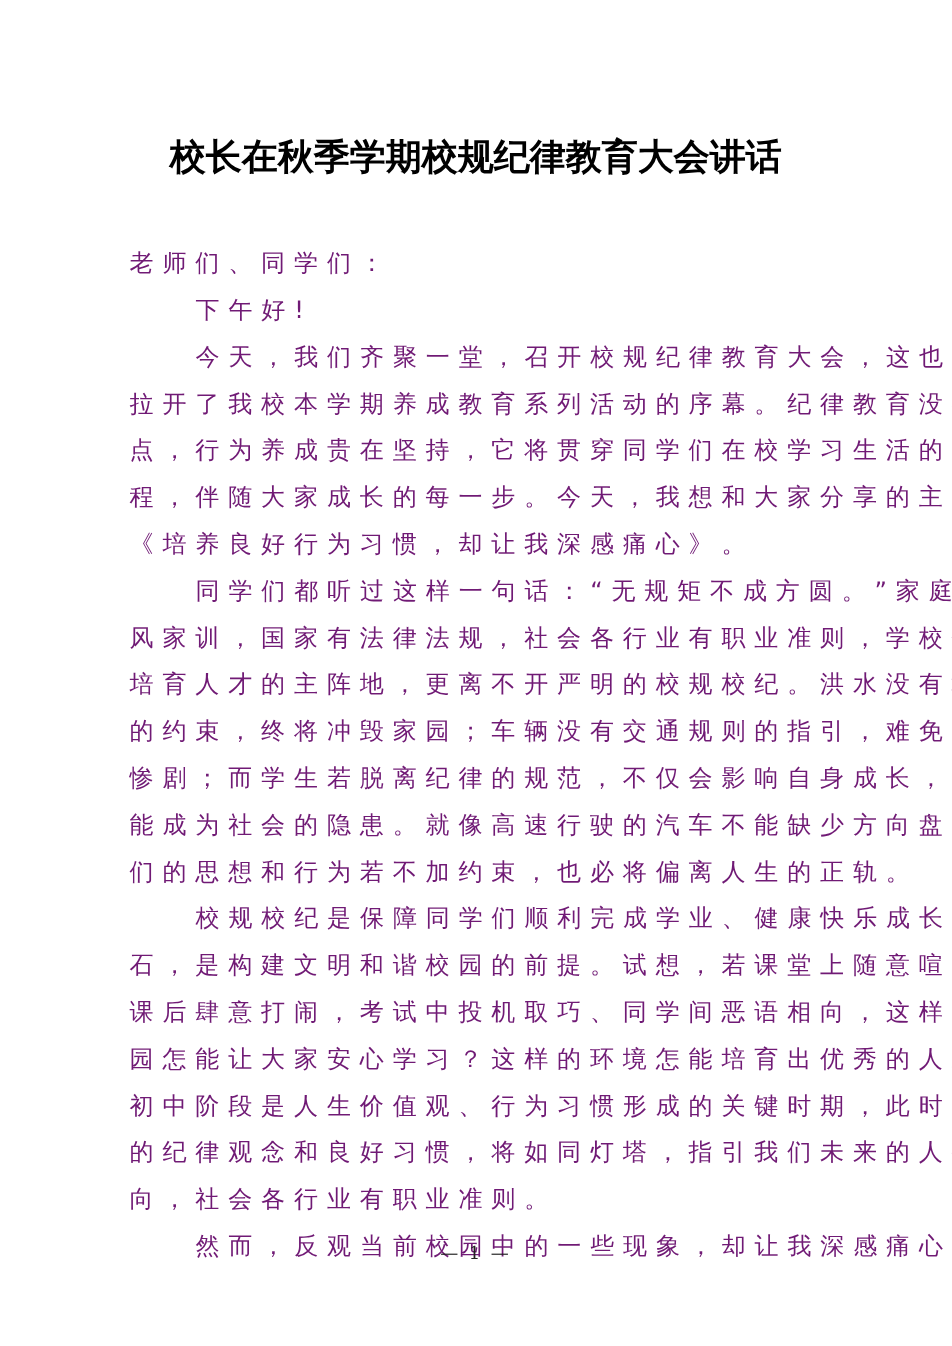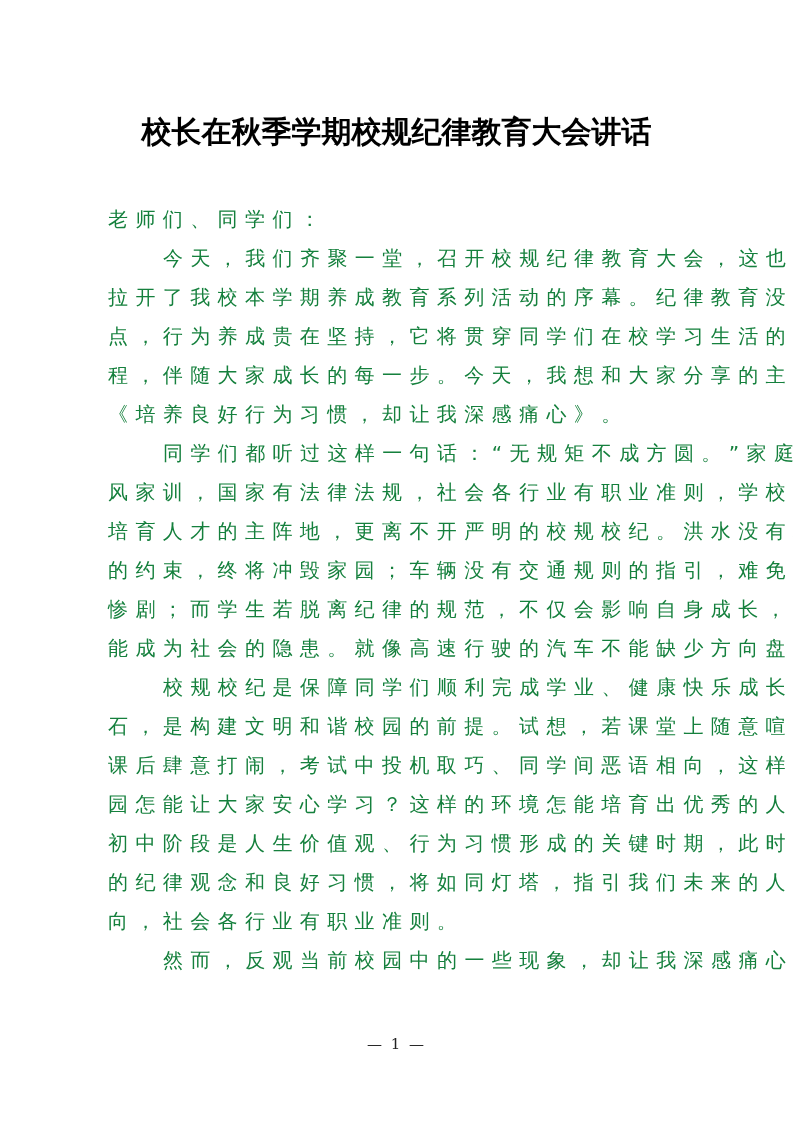--- a/index.html
+++ b/index.html
@@ -8,51 +8,53 @@
   .title {
     position: absolute; left: 0; width: 793px; top: 112px;
     text-align: center;
     font-family: "DejaVu Sans", sans-serif;
     font-weight: bold; font-size: 30px; line-height: 40px;
     color: #000; letter-spacing: 0px;
   }
   .body-text {
     position: absolute; left: 108px; top: 200px; width: 590px;
     font-family: "DejaVu Sans", sans-serif;
-    font-size: 20px; line-height: 39px; color: #15803d;
+    font-size: 20px; line-height: 39px; color: #701a75;
     letter-spacing: 7.4px;
   }
   .line { white-space: nowrap; height: 39px; }
   .indent { padding-left: 55px; }
   .footer {
     position: absolute; left: 0; width: 793px; top: 1035px;
     text-align: center;
     font-family: "DejaVu Serif", serif;
     font-size: 15px; color: #222; letter-spacing: 2px;
   }
 </style>
 </head>
 <body>
 
 <div class="page">
   <div class="title">校长在秋季学期校规纪律教育大会讲话</div>
 
   <div class="body-text">
     <div class="line">老师们、同学们：</div>
+    <div class="line indent">下午好!</div>
     <div class="line indent">今天，我们齐聚一堂，召开校规纪律教育大会，这也正式</div>
     <div class="line">拉开了我校本学期养成教育系列活动的序幕。纪律教育没有终</div>
     <div class="line">点，行为养成贵在坚持，它将贯穿同学们在校学习生活的全过</div>
     <div class="line">程，伴随大家成长的每一步。今天，我想和大家分享的主题是</div>
     <div class="line">《培养良好行为习惯，却让我深感痛心》。</div>
     <div class="line indent">同学们都听过这样一句话：“无规矩不成方圆。”家庭有家</div>
     <div class="line">风家训，国家有法律法规，社会各行业有职业准则，学校作为</div>
     <div class="line">培育人才的主阵地，更离不开严明的校规校纪。洪水没有堤坝</div>
     <div class="line">的约束，终将冲毁家园；车辆没有交通规则的指引，难免酿成</div>
     <div class="line">惨剧；而学生若脱离纪律的规范，不仅会影响自身成长，更可</div>
     <div class="line">能成为社会的隐患。就像高速行驶的汽车不能缺少方向盘，我</div>
+    <div class="line">们的思想和行为若不加约束，也必将偏离人生的正轨。</div>
     <div class="line indent">校规校纪是保障同学们顺利完成学业、健康快乐成长的基</div>
     <div class="line">石，是构建文明和谐校园的前提。试想，若课堂上随意喧哗、</div>
     <div class="line">课后肆意打闹，考试中投机取巧、同学间恶语相向，这样的校</div>
     <div class="line">园怎能让大家安心学习？这样的环境怎能培育出优秀的人才？</div>
     <div class="line">初中阶段是人生价值观、行为习惯形成的关键时期，此时养成</div>
     <div class="line">的纪律观念和良好习惯，将如同灯塔，指引我们未来的人生方</div>
     <div class="line">向，社会各行业有职业准则。</div>
     <div class="line indent">然而，反观当前校园中的一些现象，却让我深感痛心。迟</div>
   </div>
 

